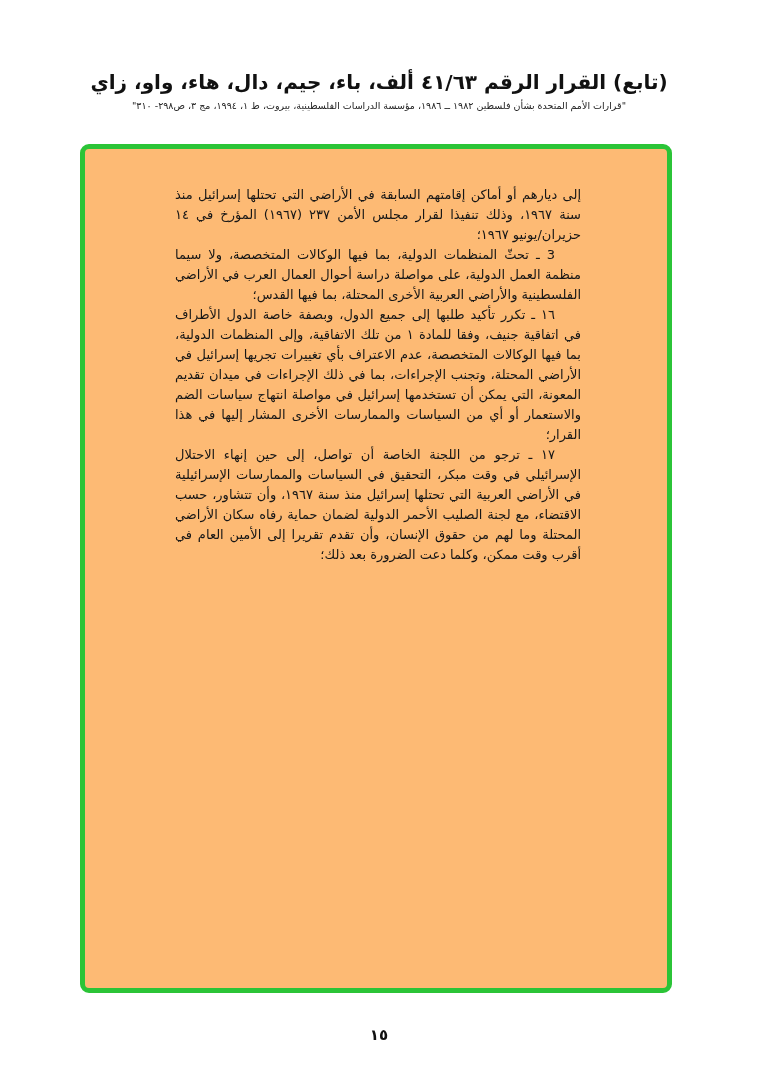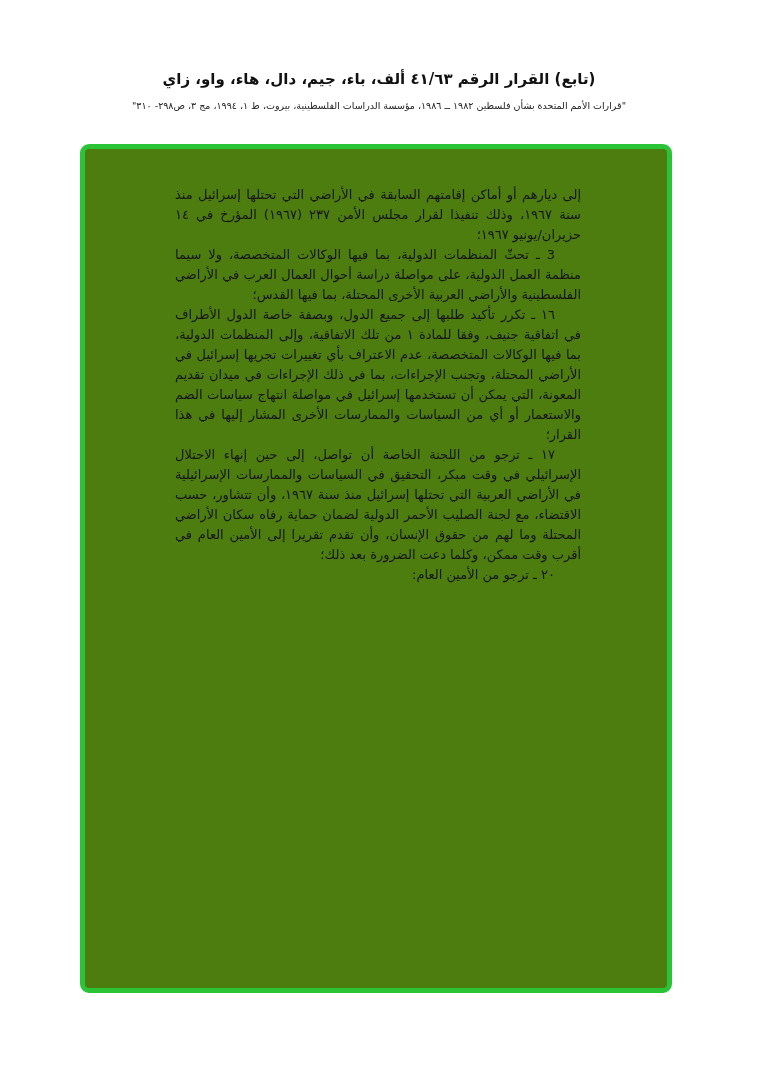--- a/index.html
+++ b/index.html
@@ -19,21 +19,21 @@
     position: absolute;
     inset: 0;
     background: #ffffff;
   }
   .header-title {
     position: absolute;
     top: 70px;
     left: 0;
     right: 0;
     text-align: center;
-    font-size: 15px;
+    font-size: 20px;
     font-weight: 700;
     color: #111;
   }
   .header-source {
     position: absolute;
     top: 100px;
     left: 0;
     right: 0;
     text-align: center;
     font-size: 9.5px;
@@ -41,21 +41,21 @@
   }
   .green-box {
     position: absolute;
     top: 144px;
     left: 80px;
     width: 592px;
     height: 849px;
     box-sizing: border-box;
     border: 5px solid #2bc437;
     border-radius: 9px;
-    background: #4d7c0f;
+    background: #fdba74;
   }
   .text-block {
     position: absolute;
     top: 36px;
     right: 86px;
     left: 90px;
     font-size: 13px;
     line-height: 20px;
     color: #161616;
   }
@@ -99,19 +99,19 @@
       <p class="para"><span>إلى ديارهم أو أماكن إقامتهم السابقة في الأراضي التي تحتلها إسرائيل منذ سنة ١٩٦٧، وذلك تنفيذا لقرار مجلس الأمن ٢٣٧ (١٩٦٧) المؤرخ في ١٤ حزيران/يونيو ١٩٦٧؛</span></p>
 
       <p class="para indent"><span class="num">3 ـ </span><b>تحثّ</b><span> المنظمات الدولية، بما فيها الوكالات المتخصصة، ولا سيما منظمة العمل الدولية، على مواصلة دراسة أحوال العمال العرب في الأراضي الفلسطينية والأراضي العربية الأخرى المحتلة، بما فيها القدس؛</span></p>
 
       <p class="para indent"><span class="num">١٦ ـ </span><b>تكرر تأكيد طلبها</b><span> إلى جميع الدول، وبصفة خاصة الدول الأطراف في اتفاقية جنيف، وفقا للمادة ١ من تلك الاتفاقية، وإلى المنظمات الدولية، بما فيها الوكالات المتخصصة، عدم الاعتراف بأي تغييرات تجريها إسرائيل في الأراضي المحتلة، وتجنب الإجراءات، بما في ذلك الإجراءات في ميدان تقديم المعونة، التي يمكن أن تستخدمها إسرائيل في مواصلة انتهاج سياسات الضم والاستعمار أو أي من السياسات والممارسات الأخرى المشار إليها في هذا القرار؛</span></p>
 
       <p class="para indent"><span class="num">١٧ ـ </span><b>ترجو</b><span> من اللجنة الخاصة أن تواصل، إلى حين إنهاء الاحتلال الإسرائيلي في وقت مبكر، التحقيق في السياسات والممارسات الإسرائيلية في الأراضي العربية التي تحتلها إسرائيل منذ سنة ١٩٦٧، وأن تتشاور، حسب الاقتضاء، مع لجنة الصليب الأحمر الدولية لضمان حماية رفاه سكان الأراضي المحتلة وما لهم من </span><b>حقوق الإنسان</b><span>، وأن تقدم تقريرا إلى الأمين العام في أقرب وقت ممكن، وكلما دعت الضرورة بعد ذلك؛</span></p>
 
 
 
-      <p class="para indent"><span class="num">٢٠ ـ </span><b>ترجو</b><span> من الأمين العام:</span></p>
 
     </div>
   </div>
 
+  <div class="page-number">١٥</div>
 
 </div>
 
 </body></html>

